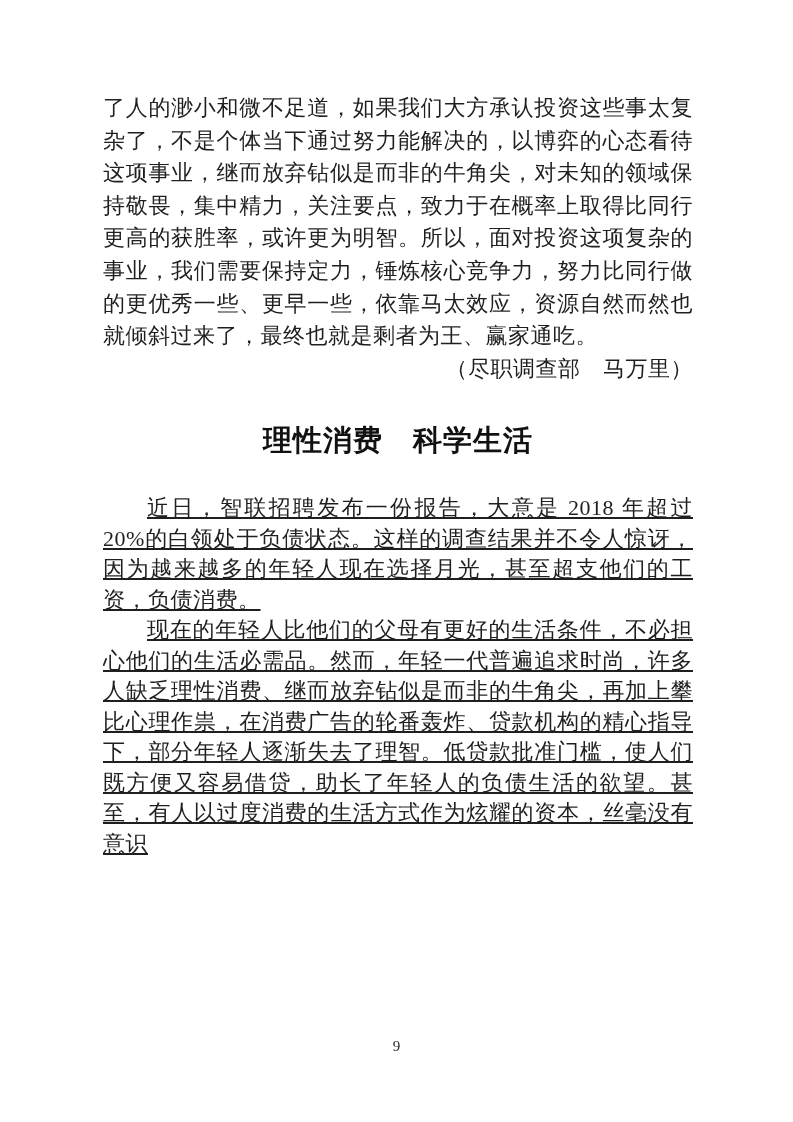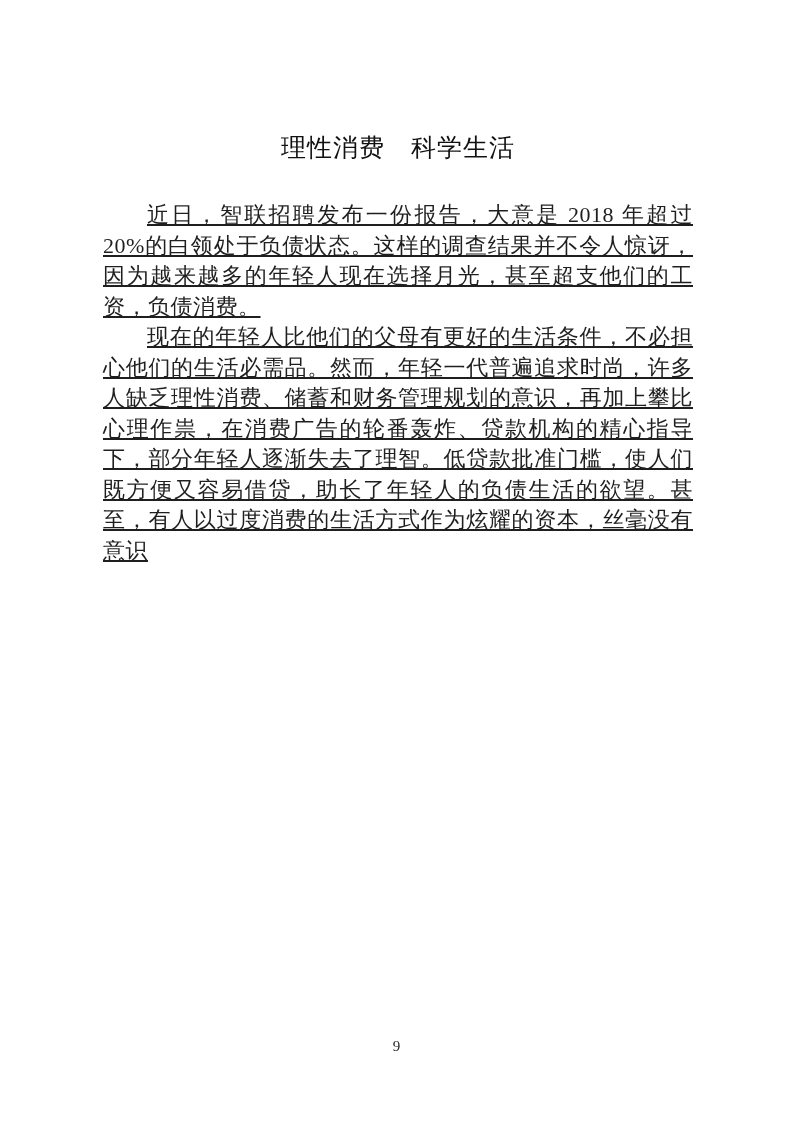--- a/index.html
+++ b/index.html
@@ -35,22 +35,22 @@
   .attribution {
     margin: 0;
     font-size: 22px;
     line-height: 32.6px;
     text-align: right;
     letter-spacing: 0.5px;
   }
   .article-title {
     margin: 36px 0 34px 0;
     font-family: "Liberation Sans", "DejaVu Sans", sans-serif;
-    font-weight: normal;
-    font-size: 25px;
+    font-weight: bold;
+    font-size: 29px;
     line-height: 38px;
     text-align: center;
     color: #111111;
     letter-spacing: 1px;
   }
   .section-article .para {
     line-height: 30.5px;
     text-indent: 2em;
     text-decoration: underline;
   }
@@ -65,24 +65,28 @@
     color: #2a2a2a;
     font-family: "Liberation Serif", "DejaVu Serif", serif;
   }
 </style>
 </head>
 <body>
 
 <div class="page">
   <div class="content">
 
+    <div class="section-prev">
+      <p class="para">了人的渺小和微不足道，如果我们大方承认投资这些事太复杂了，不是个体当下通过努力能解决的，以博弈的心态看待这项事业，继而放弃钻似是而非的牛角尖，对未知的领域保持敬畏，集中精力，关注要点，致力于在概率上取得比同行更高的获胜率，或许更为明智。所以，面对投资这项复杂的事业，我们需要保持定力，锤炼核心竞争力，努力比同行做的更优秀一些、更早一些，依靠马太效应，资源自然而然也就倾斜过来了，最终也就是剩者为王、赢家通吃。</p>
+      <p class="attribution">（尽职调查部　马万里）</p>
+    </div>
 
     <h1 class="article-title">理性消费　科学生活</h1>
 
     <div class="section-article">
       <p class="para">近日，智联招聘发布一份报告，大意是 2018 年超过 20%的白领处于负债状态。这样的调查结果并不令人惊讶，因为越来越多的年轻人现在选择月光，甚至超支他们的工资，负债消费。</p>
-      <p class="para">现在的年轻人比他们的父母有更好的生活条件，不必担心他们的生活必需品。然而，年轻一代普遍追求时尚，许多人缺乏理性消费、储蓄和财务管理规划的意识，再加上攀比心理作祟，在消费广告的轮番轰炸、贷款机构的精心指导下，部分年轻人逐渐失去了理智。低贷款批准门槛，使人们既方便又容易借贷，助长了年轻人的负债生活的欲望。甚至，有人以过度消费的生活方式作为炫耀的资本，丝毫没有意识</p>
+      <p class="para">现在的年轻人比他们的父母有更好的生活条件，不必担心他们的生活必需品。然而，年轻一代普遍追求时尚，许多人缺乏理性消费、继而放弃钻似是而非的牛角尖，再加上攀比心理作祟，在消费广告的轮番轰炸、贷款机构的精心指导下，部分年轻人逐渐失去了理智。低贷款批准门槛，使人们既方便又容易借贷，助长了年轻人的负债生活的欲望。甚至，有人以过度消费的生活方式作为炫耀的资本，丝毫没有意识</p>
     </div>
 
   </div>
 
   <div class="page-number">9</div>
 </div>
 
 </body></html>

